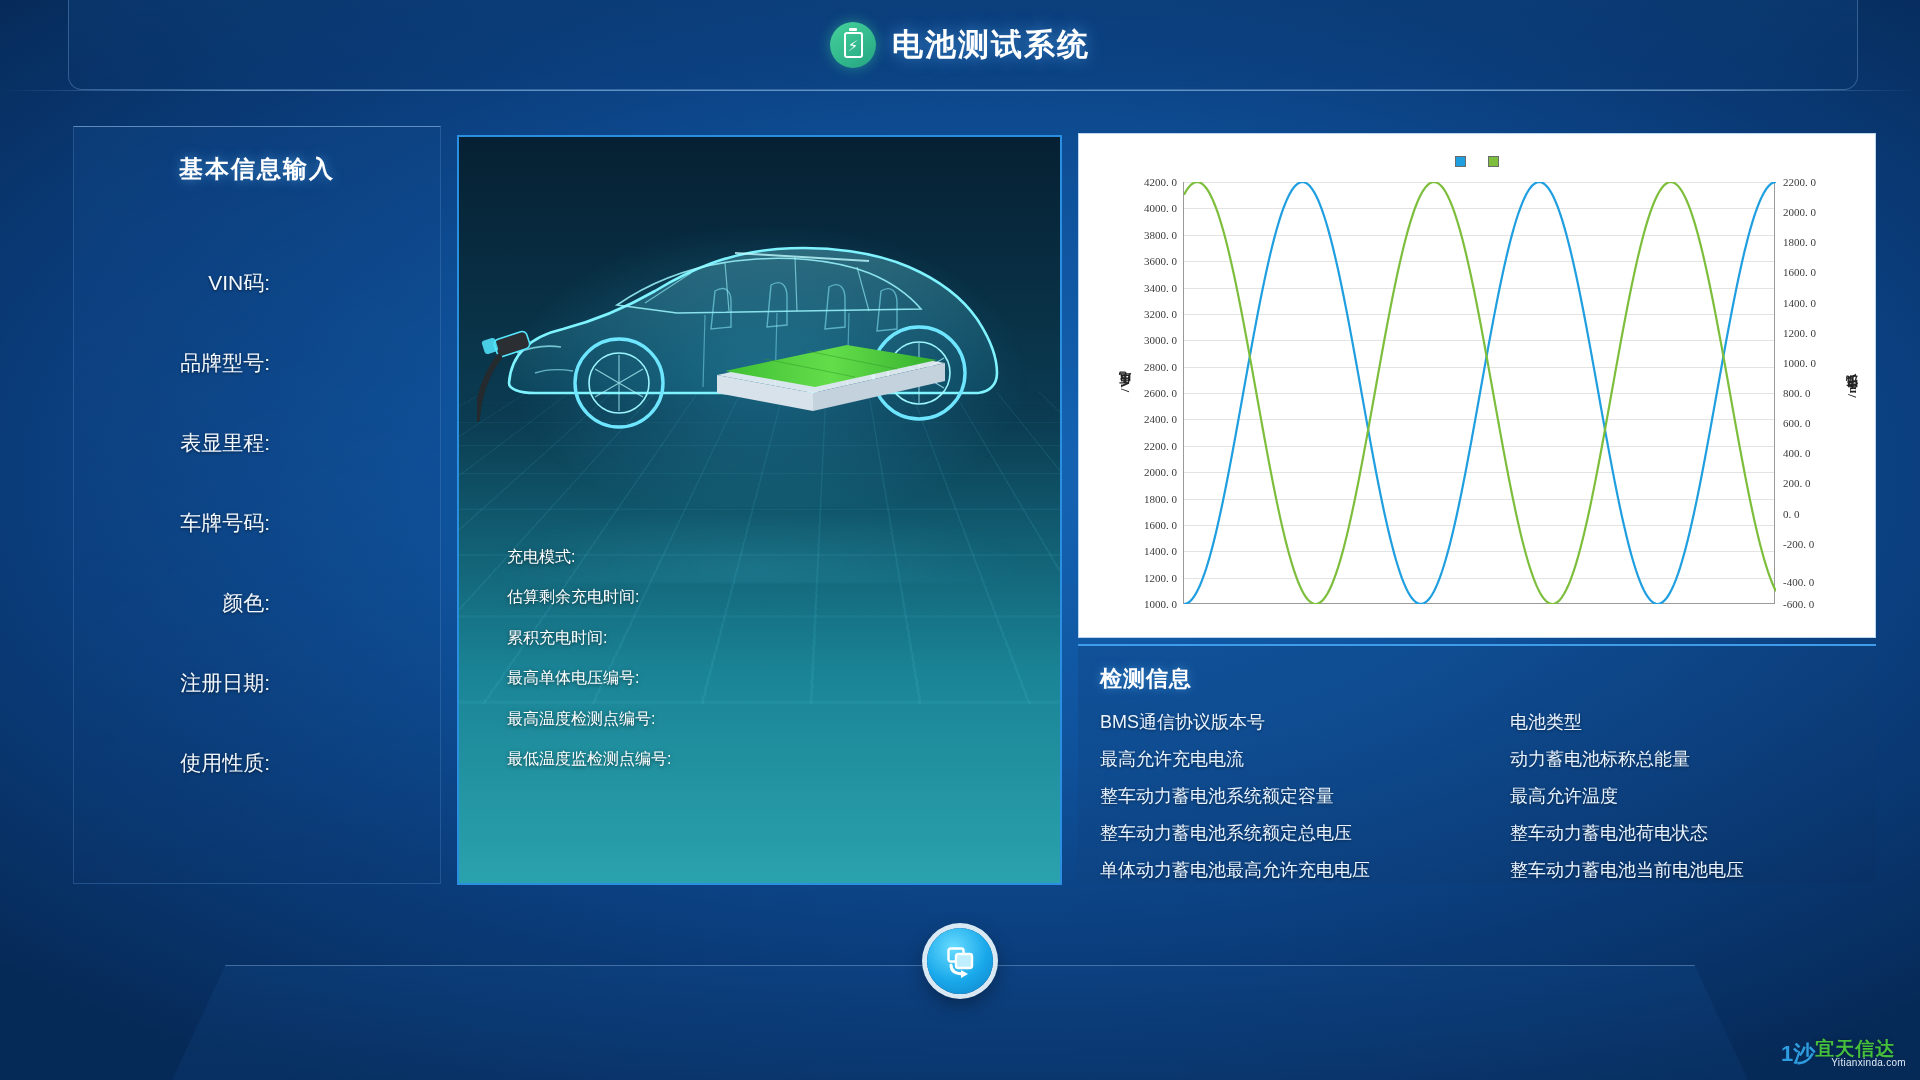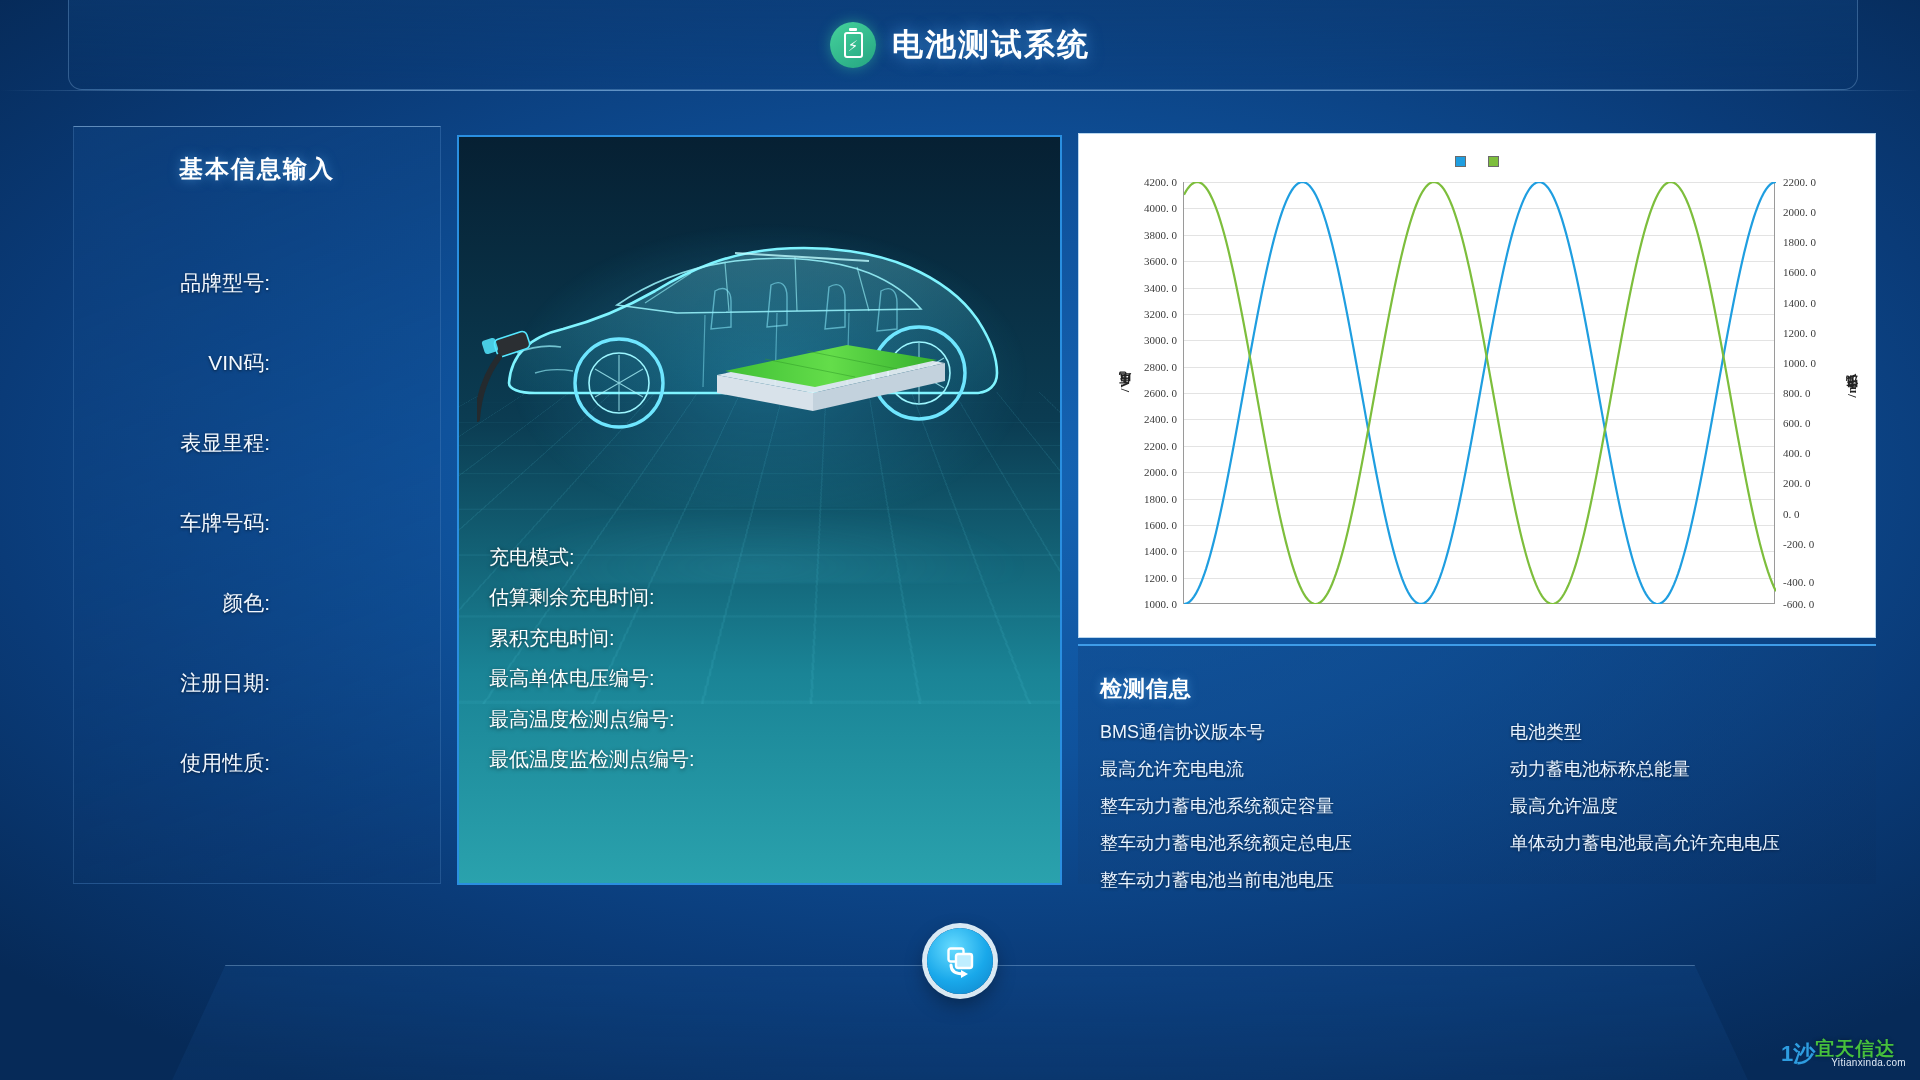--- a/index.html
+++ b/index.html
@@ -108,22 +108,23 @@
   .car-svg{ position:absolute; left:18px; top:50px; }
   .reflection{
     position:absolute;left:18px;top:330px;width:560px;height:150px;
     opacity:.22; transform:scaleY(-.55);
     background:radial-gradient(ellipse at 50% 20%, rgba(90,225,250,.5), rgba(90,225,250,0) 70%);
     filter:blur(2px);
   }
   .car-fields{ position:absolute; left:30px; top:400px; width:560px; }
   .car-field-row{ height:40.5px; display:flex; align-items:center; }
   .car-field-label{
-    font-size:20px;color:#ffffff;white-space:nowrap;
+    font-size:16px;color:#ffffff;white-space:nowrap;
     text-shadow:0 1px 4px rgba(0,0,0,.6);
+    margin-left:18px;
   }
   .car-field-value{ margin-left:8px;font-size:18px;color:#d8f3ff; }
 
   
   .chart-panel{
     position:absolute; left:1078px; top:133px; width:798px; height:505px;
     background:#ffffff; border:1px solid #b8d6ee;
   }
   .chart-legend{
     position:absolute; left:0; right:0; top:22px;
@@ -155,21 +156,21 @@
   .ax-left{ left:38px; top:50%; transform:translateY(-50%) rotate(180deg); }
   .ax-right{ right:14px; top:50%; transform:translateY(-50%) rotate(180deg); }
 
   
   .detect-panel{
     position:absolute; left:1078px; top:644px; width:798px; height:240px;
     border-top:2px solid #3e9ce8;
     background:linear-gradient(160deg,rgba(16,74,140,.55),rgba(9,44,92,.25));
   }
   .detect-title{
-    margin:28px 0 4px 22px; font-size:22px; font-weight:700; letter-spacing:1px;
+    margin:18px 0 4px 22px; font-size:22px; font-weight:700; letter-spacing:1px;
     text-shadow:0 0 10px rgba(100,190,255,.5);
   }
   .detect-grid{
     margin:10px 0 0 22px; display:grid; grid-template-columns:410px 1fr;
     row-gap:0px;
   }
   .detect-item{ font-size:18px; color:#eaf4ff; height:37px; line-height:37px; white-space:nowrap;
     text-shadow:0 1px 3px rgba(0,0,0,.45);}
 
   
@@ -206,25 +207,25 @@
         <span class="bolt">⚡</span>
       </div>
   </div>
   <div class="app-title">电池测试系统</div>
 </div>
 
 <div class="left-panel">
   <div class="left-title">基本信息输入</div>
   <div class="field-list">
     <div class="field-row">
+      <div class="field-label">VIN码:</div>
+      <div class="field-value"></div>
+    </div>
+    <div class="field-row">
       <div class="field-label">品牌型号:</div>
-      <div class="field-value"></div>
-    </div>
-    <div class="field-row">
-      <div class="field-label">VIN码:</div>
       <div class="field-value"></div>
     </div>
     <div class="field-row">
       <div class="field-label">表显里程:</div>
       <div class="field-value"></div>
     </div>
     <div class="field-row">
       <div class="field-label">车牌号码:</div>
       <div class="field-value"></div>
     </div>
@@ -399,20 +400,21 @@
 <div class="detect-panel">
   <div class="detect-title">检测信息</div>
   <div class="detect-grid">
     <div class="detect-item">BMS通信协议版本号</div>
     <div class="detect-item">电池类型</div>
     <div class="detect-item">最高允许充电电流</div>
     <div class="detect-item">动力蓄电池标称总能量</div>
     <div class="detect-item">整车动力蓄电池系统额定容量</div>
     <div class="detect-item">最高允许温度</div>
     <div class="detect-item">整车动力蓄电池系统额定总电压</div>
+    <div class="detect-item">整车动力蓄电池荷电状态</div>
     <div class="detect-item">单体动力蓄电池最高允许充电电压</div>
     <div class="detect-item">整车动力蓄电池当前电池电压</div>
   </div>
 </div>
 
 <div class="action-btn">
   <svg width="36" height="36" viewBox="0 0 36 36">
     <rect x="6.5" y="5.5" width="15" height="13" rx="2.2" fill="none" stroke="#ffffff" stroke-width="2.4"></rect>
     <rect x="14" y="11" width="16" height="14" rx="2.2" fill="#bfeeff" stroke="#ffffff" stroke-width="2.4"></rect>
     <path d="M9,22 C9,28 14,31 22,31" fill="none" stroke="#ffffff" stroke-width="3" stroke-linecap="round"></path>

